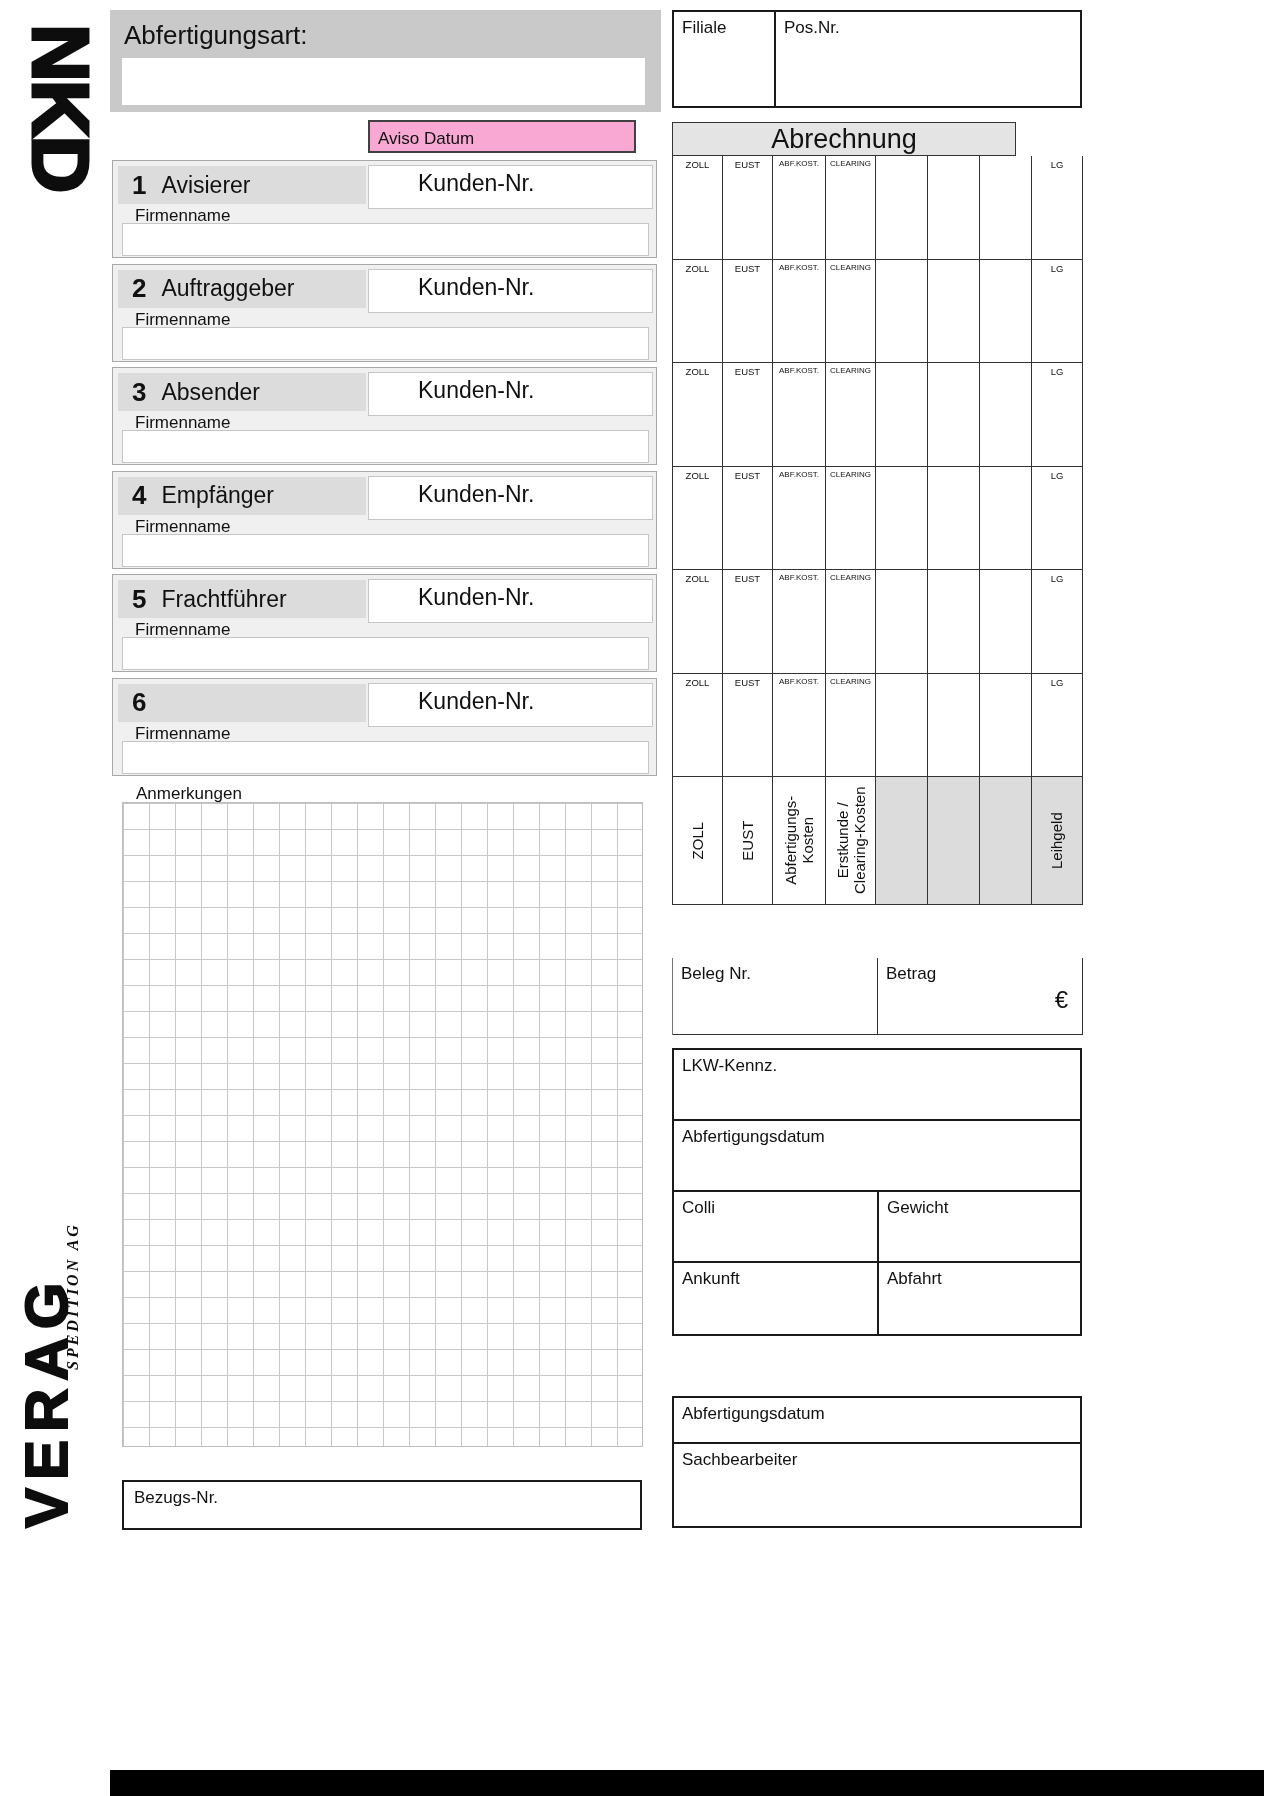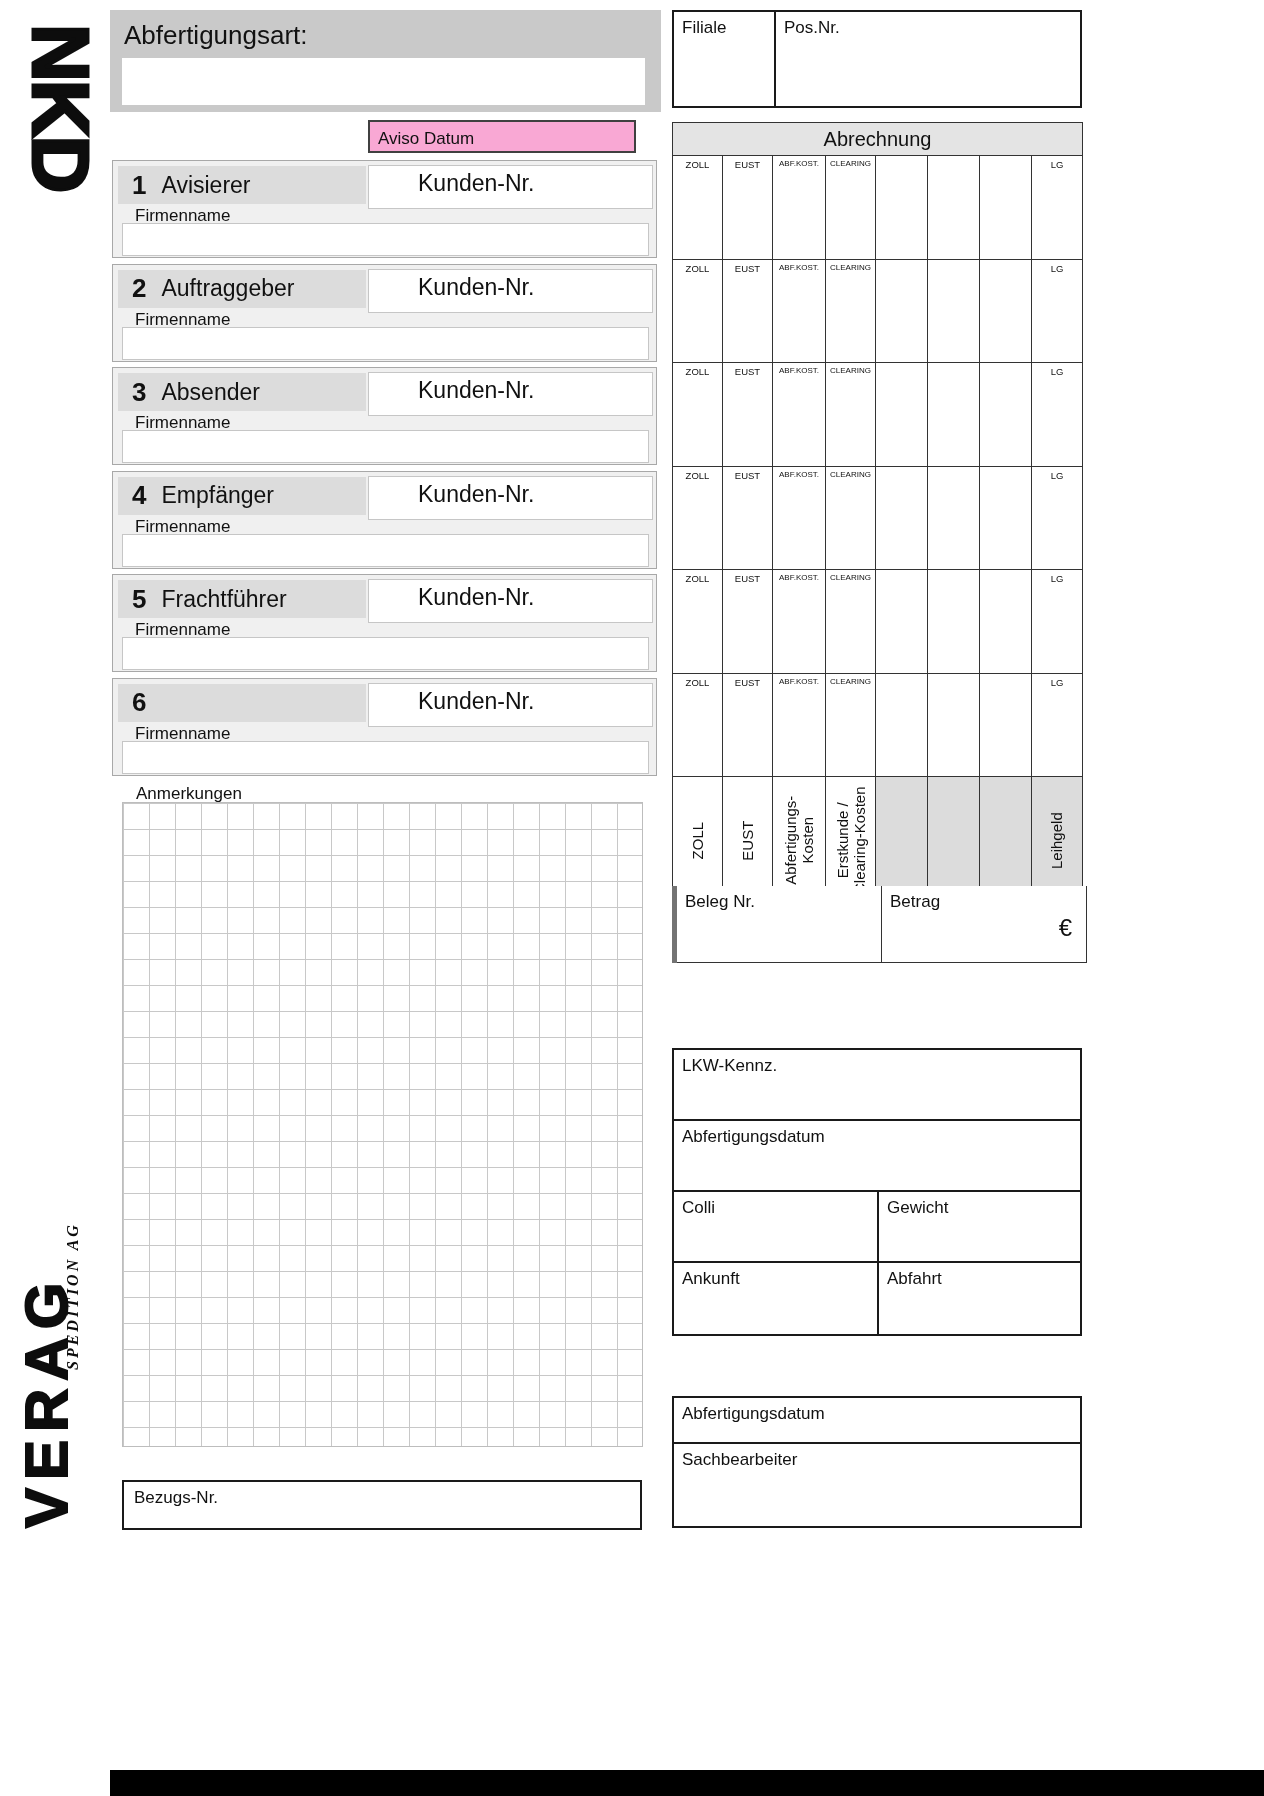--- a/index.html
+++ b/index.html
@@ -45,37 +45,37 @@
   .party { position:absolute; left:112px; width:545px; height:98px; background:#f0f0f0; border:1px solid #a8a8a8; }
   .party-band { position:absolute; left:5px; top:5px; width:248px; height:38px; background:#dcdcdc; display:flex; align-items:center; }
   .party-number { font-weight:bold; font-size:26px; margin-left:14px; }
   .party-name { font-size:23px; margin-left:15px; }
   .kunden-field { position:absolute; left:255px; top:4px; width:285px; height:44px; background:#fff; border:1px solid #c6c6c6; }
   .kunden-label { position:absolute; left:16px; top:4px; font-size:23px;margin-left:33px; }
   .firmen-label { position:absolute; left:22px; top:45px; font-size:17px; }
   .firmen-field { position:absolute; left:9px; top:62px; width:527px; height:33px; background:#fff; border:1px solid #c6c6c6; }
 
   
-  .abr-header { position:absolute; left:672px; top:122px; width:411px; height:34px; background:#e4e4e4;
-    border:1px solid #333; display:flex; align-items:center; justify-content:center; font-size:20px; }
+  .abr-header { position:absolute; left:672px; top:122px; width:344px; height:34px; background:#e4e4e4;
+    border:1px solid #333; display:flex; align-items:center; justify-content:center; font-size:27px; }
   .abr-body { position:absolute; left:672px; top:156px; width:411px; height:621px; display:grid;
     grid-template-columns:50px 50px 53px 50px 52px 52px 52px 51px; grid-template-rows:repeat(6,1fr);
     border-left:1px solid #333; background:#fff; }
   .abr-cell { border-right:1px solid #333; border-bottom:1px solid #333; text-align:center; }
   .colhead { display:block; padding-top:3px; font-size:9.5px; }
 
   .abr-footer { position:absolute; left:672px; top:777px; width:411px; height:128px; display:grid;
     grid-template-columns:50px 50px 53px 50px 52px 52px 52px 51px; border-left:1px solid #333; }
   .abr-fcell { border-right:1px solid #333; border-bottom:1px solid #333; background:#fff;
     display:flex; align-items:center; justify-content:center; overflow:visible; }
   .abr-fcell.gray { background:#dcdcdc; }
   .vtext { transform:rotate(-90deg); white-space:pre-line; text-align:center; font-size:15px; line-height:1.15; width:124px; flex-shrink:0; }
 
-  .beleg-row { position:absolute; left:672px; top:886px; width:411px; height:77px; display:grid;
-    grid-template-columns:205px 205px; border-left:5px solid #737373; }
+  .beleg-row { position:absolute; left:672px; top:958px; width:411px; height:77px; display:grid;
+    grid-template-columns:205px 205px; border-left:1px solid #737373; }
   .beleg-cell { border-right:1px solid #333; border-bottom:1px solid #333; position:relative; background:#fff; }
   .beleg-cell .label { position:absolute; left:8px; top:6px; }
   .euro { position:absolute; right:14px; top:28px; font-size:24px; }
 
   
   .anm-label { position:absolute; left:136px; top:784px; }
   .anm-grid { position:absolute; left:122px; top:802px; width:521px; height:645px;
     border:1px solid #bdbdbd; background-color:#fff;
     background-image:
       repeating-linear-gradient(to right, #c8c8c8 0 1px, transparent 1px 26px),

